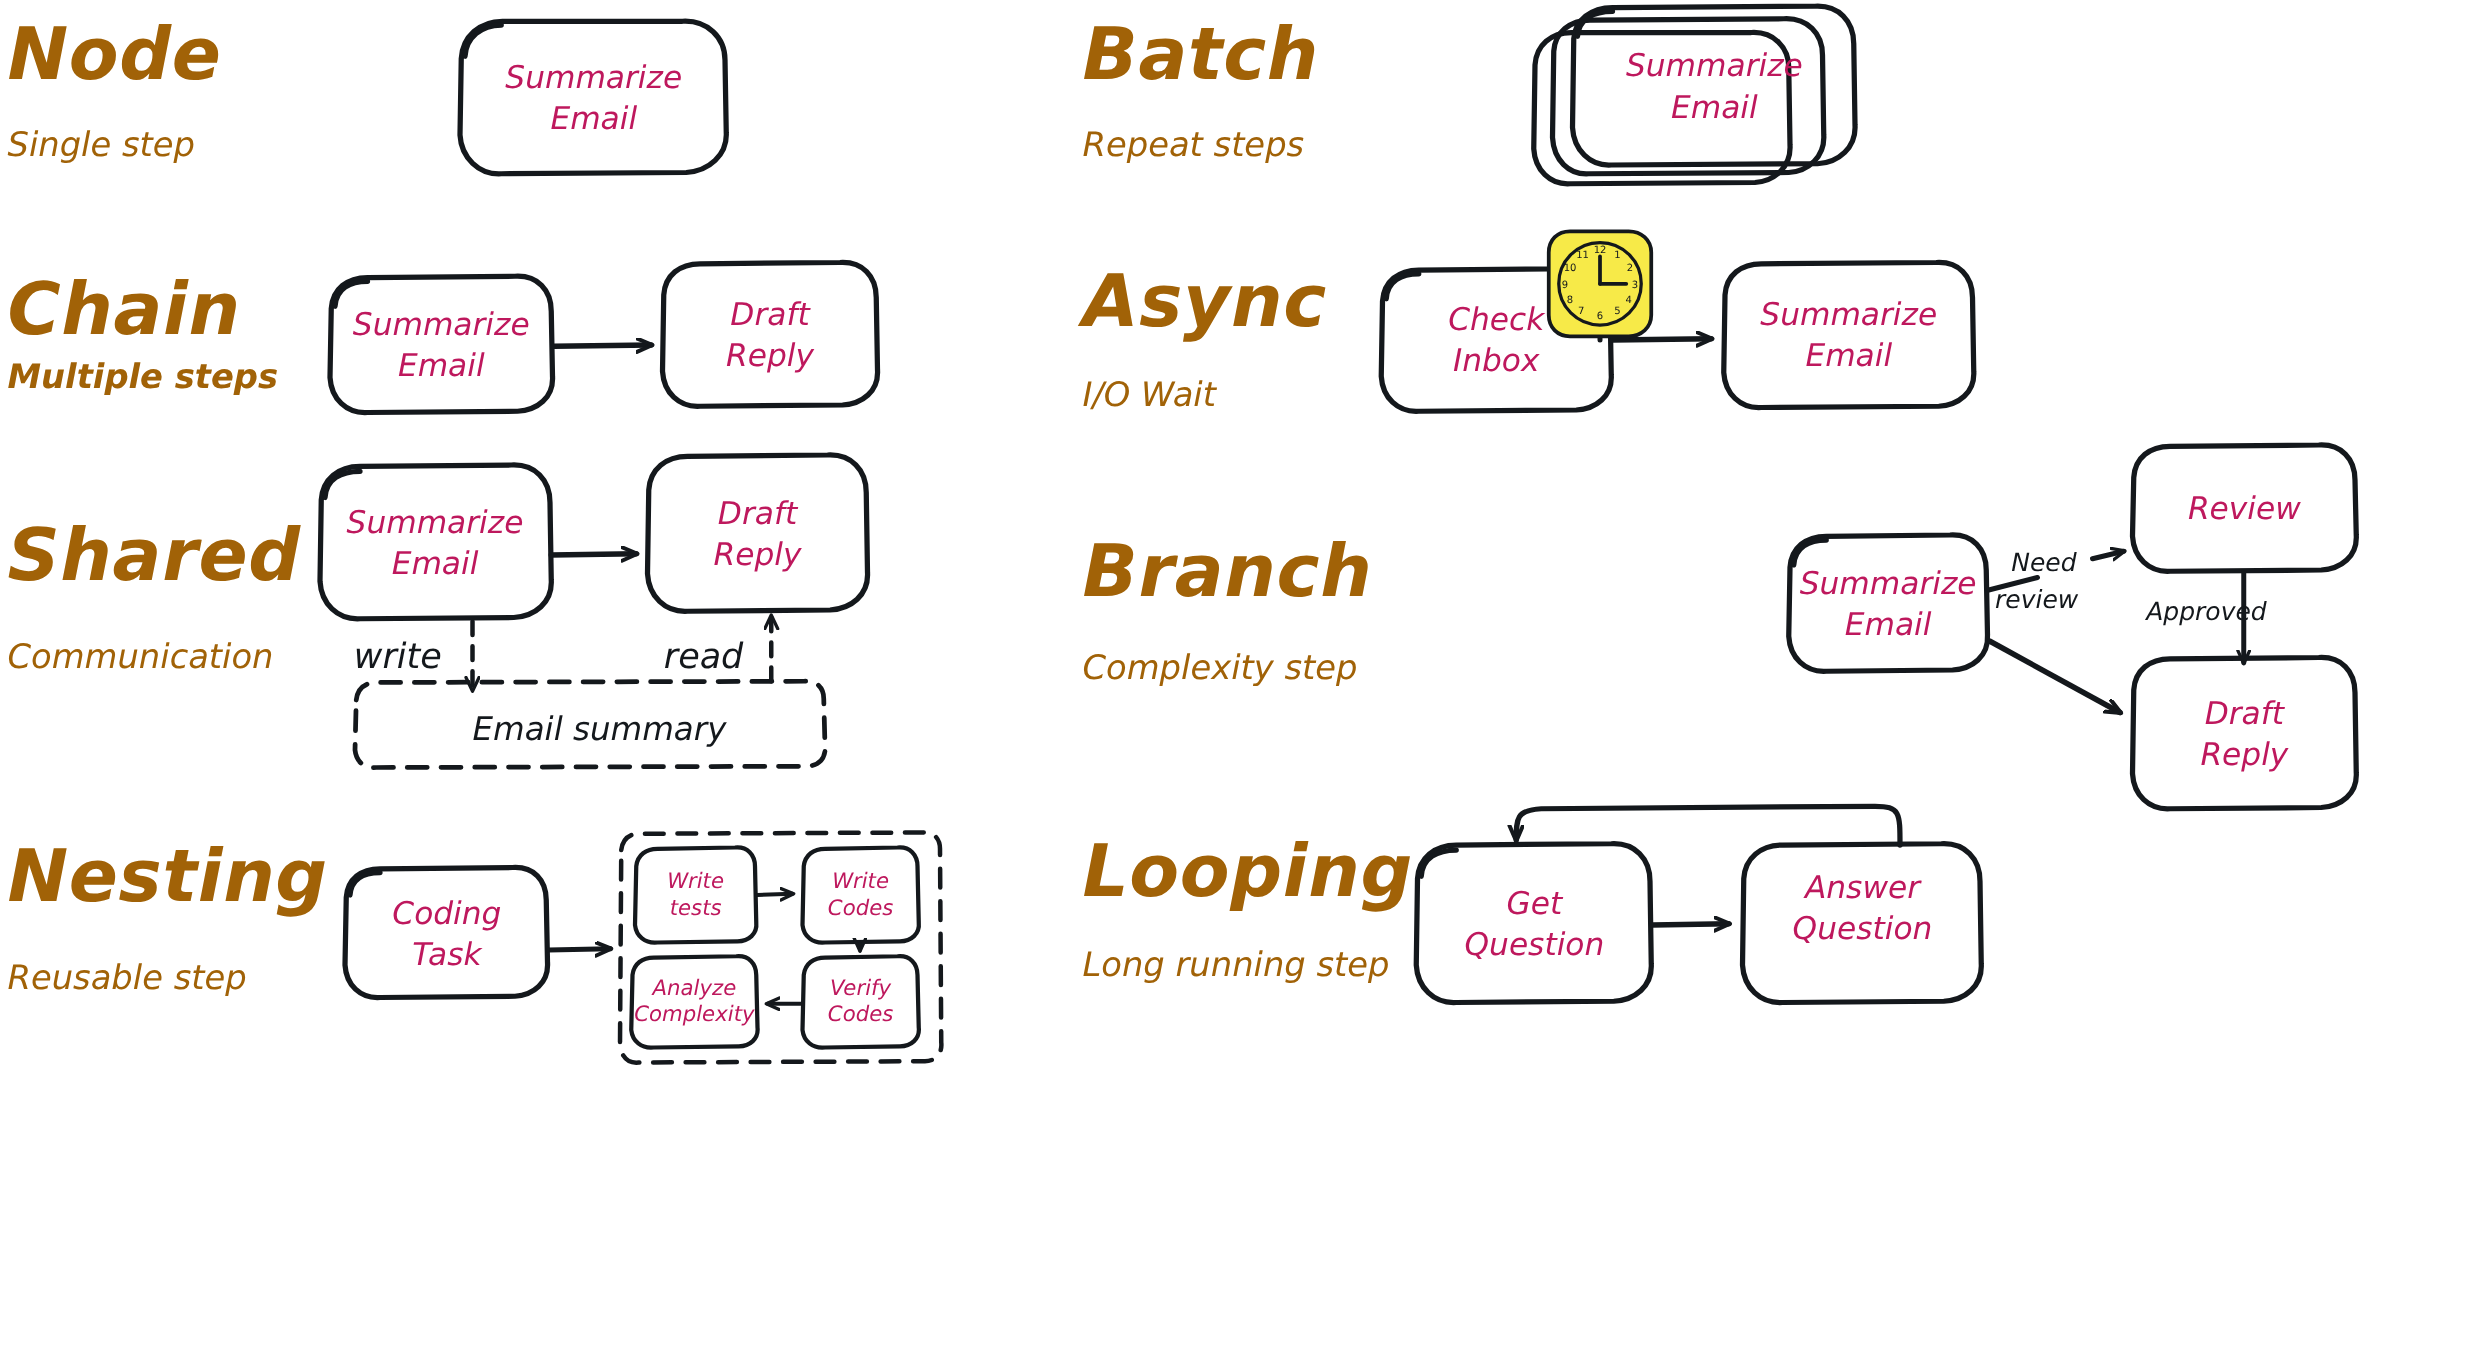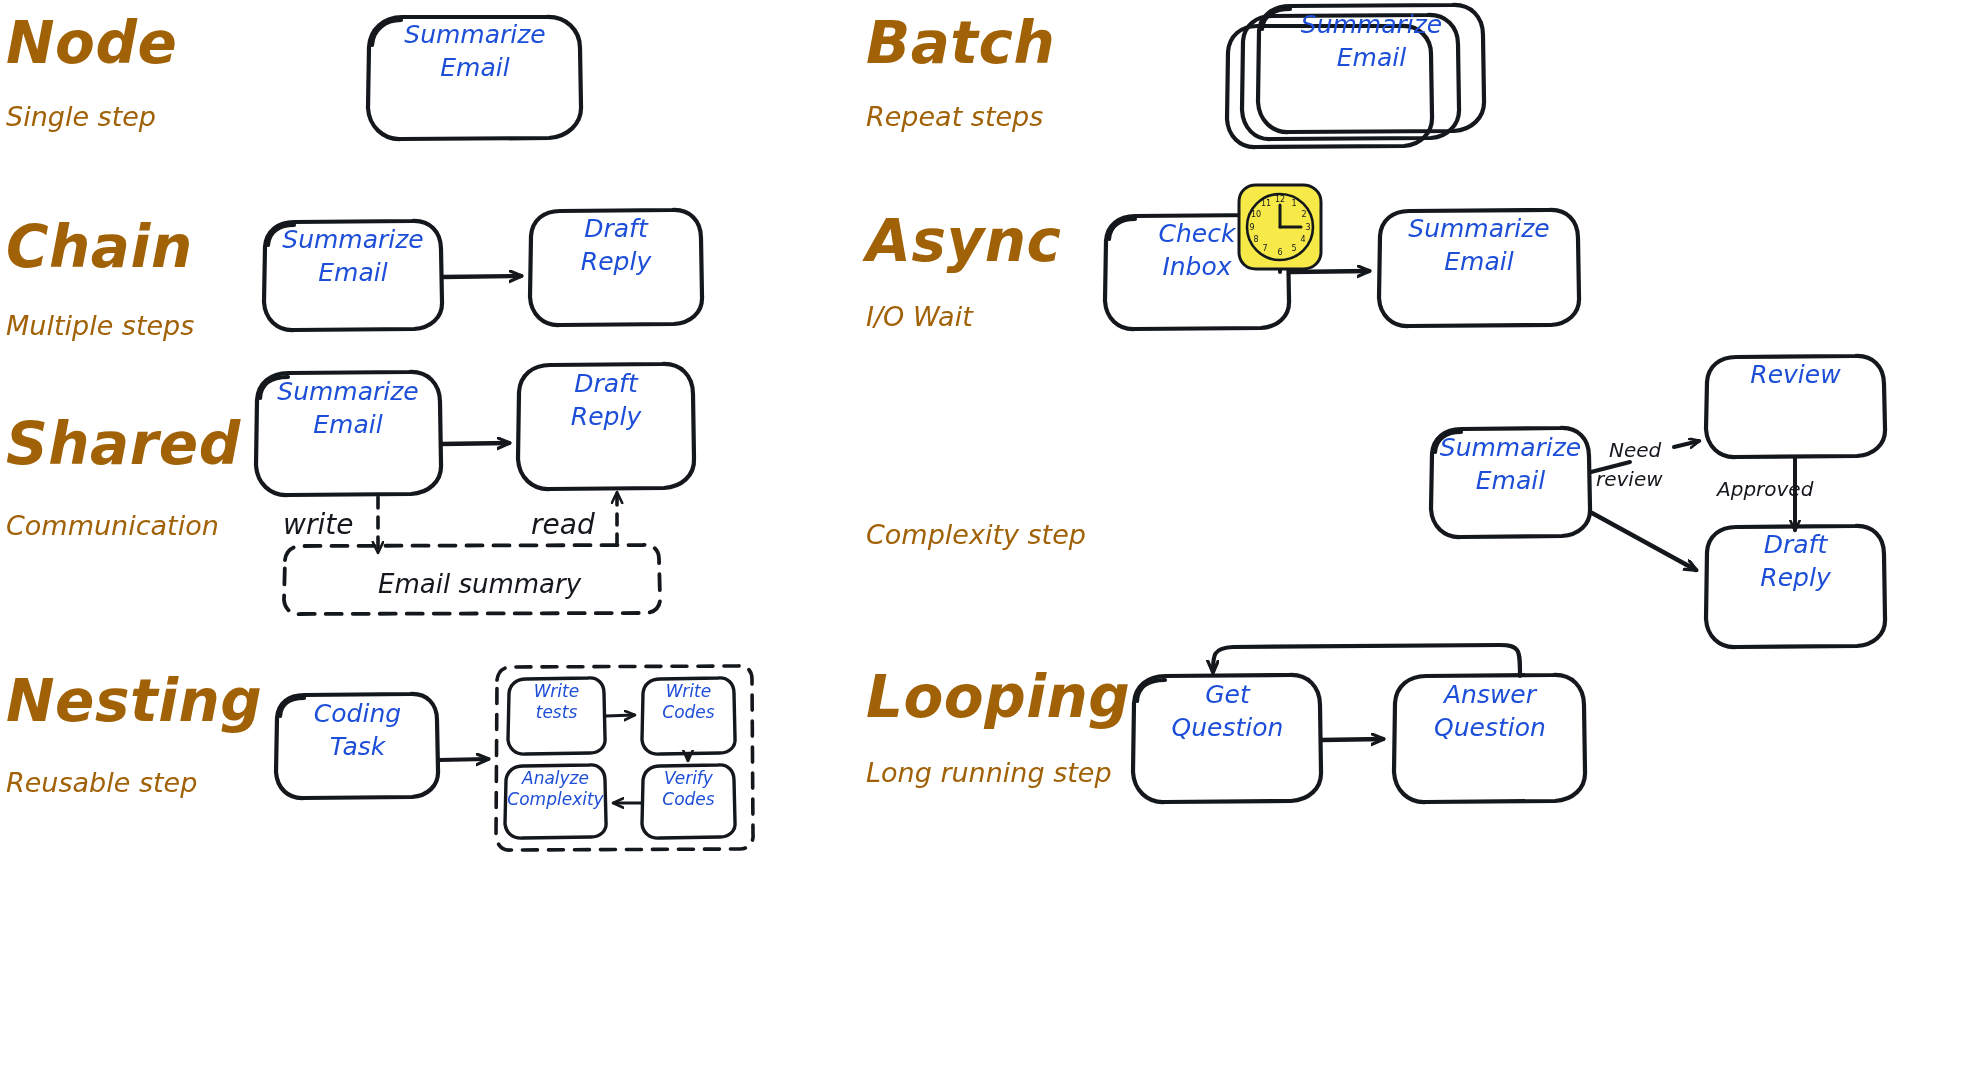--- a/index.html
+++ b/index.html
@@ -17,22 +17,22 @@
   .lbl{position:absolute;color:#a16207;white-space:pre;}
   .pattern-title{
     font-size:58px;font-weight:700;font-style:italic;
     letter-spacing:.5px;line-height:1;
   }
   .pattern-sub{
     font-size:27px;font-weight:400;font-style:italic;line-height:1;
   }
   .node-text{
     position:absolute;display:flex;flex-direction:column;
-    align-items:center;justify-content:flex-start;
-    font-size:25px;font-style:italic;color:#1d4ed8;
+    align-items:center;justify-content:center;
+    font-size:25px;font-style:italic;color:#be185d;
     line-height:1.32;text-align:center;pointer-events:none;
   }
   .node-text.tiny{font-size:17px;line-height:1.25;}
   .edge-label{
     position:absolute;font-size:20px;font-style:italic;color:#14181c;
     white-space:pre;line-height:1.25;text-align:center;
   }
   .store-text{
     position:absolute;font-size:26px;font-style:italic;color:#14181c;
     white-space:pre;
@@ -221,21 +221,21 @@
   </div>
 
   <div class="lbl pattern-title" style="left:866px;top:14px;">Batch</div>
   <div class="lbl pattern-sub" style="left:866px;top:103px;">Repeat steps</div>
   <div class="node-text" style="left:1259px;top:8px;width:225px;height:122px;">
     <span>Summarize</span>
     <span>Email</span>
   </div>
 
   <div class="lbl pattern-title" style="left:6px;top:218px;">Chain</div>
-  <div class="lbl pattern-sub" style="left:6px;top:312px;">Multiple steps</div>
+  <div class="lbl pattern-sub" style="left:6px;top:288px;font-weight:bold;">Multiple steps</div>
   <div class="node-text" style="left:265px;top:223px;width:176px;height:105px;">
     <span>Summarize</span>
     <span>Email</span>
   </div>
   <div class="node-text" style="left:531px;top:212px;width:170px;height:111px;">
     <span>Draft</span>
     <span>Reply</span>
   </div>
 
   <div class="lbl pattern-title" style="left:866px;top:212px;">Async</div>
@@ -256,20 +256,21 @@
     <span>Email</span>
   </div>
   <div class="node-text" style="left:519px;top:367px;width:174px;height:120px;">
     <span>Draft</span>
     <span>Reply</span>
   </div>
   <div class="rw-text" style="left:283px;top:508px;">write</div>
   <div class="rw-text" style="left:531px;top:508px;">read</div>
   <div class="store-text" style="left:378px;top:569px;">Email summary</div>
 
+  <div class="lbl pattern-title" style="left:866px;top:428px;">Branch</div>
   <div class="lbl pattern-sub" style="left:866px;top:521px;">Complexity step</div>
   <div class="node-text" style="left:1432px;top:431px;width:157px;height:104px;">
     <span>Summarize</span>
     <span>Email</span>
   </div>
   <div class="node-text" style="left:1707px;top:358px;width:177px;height:97px;">
     <span>Review</span>
   </div>
   <div class="node-text" style="left:1707px;top:528px;width:177px;height:117px;">
     <span>Draft</span>

